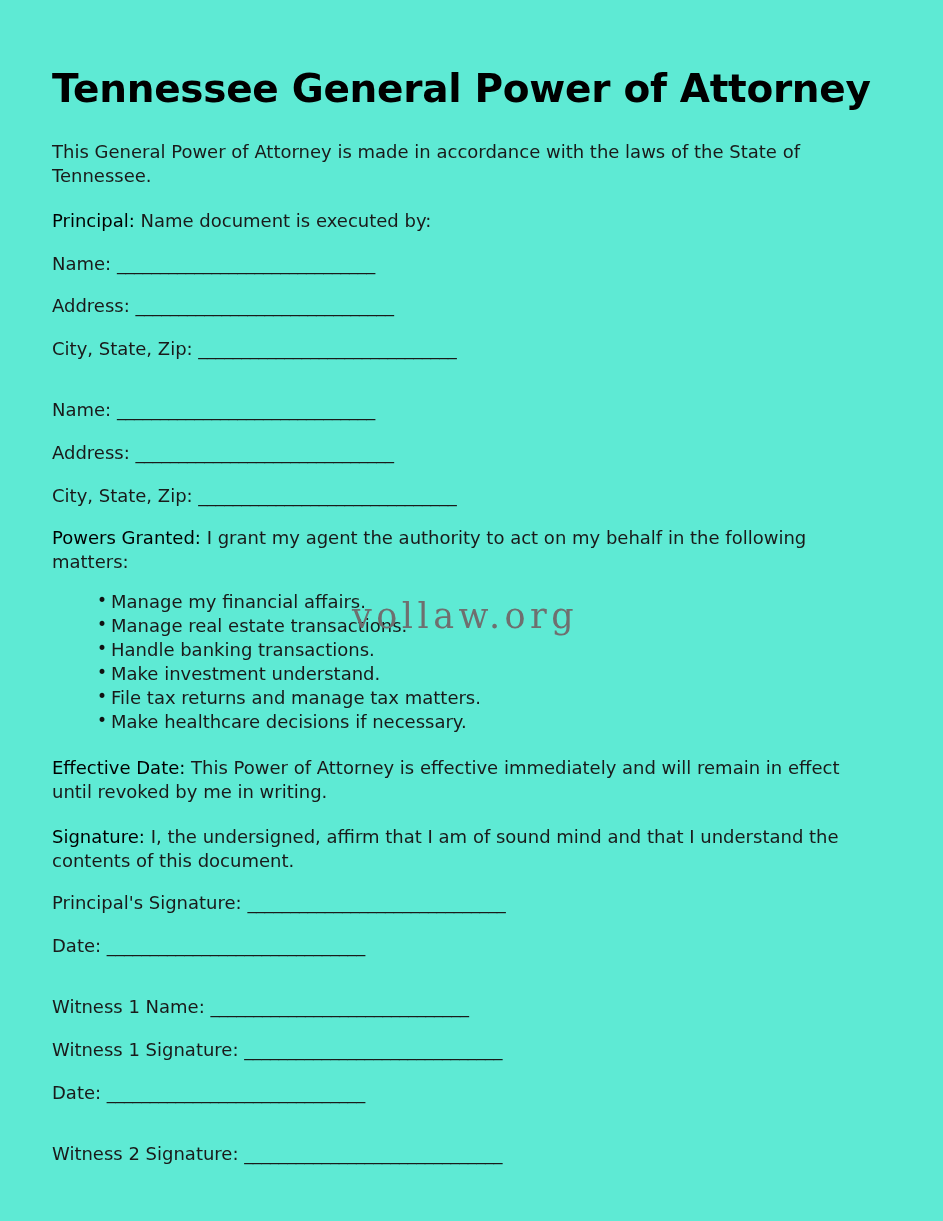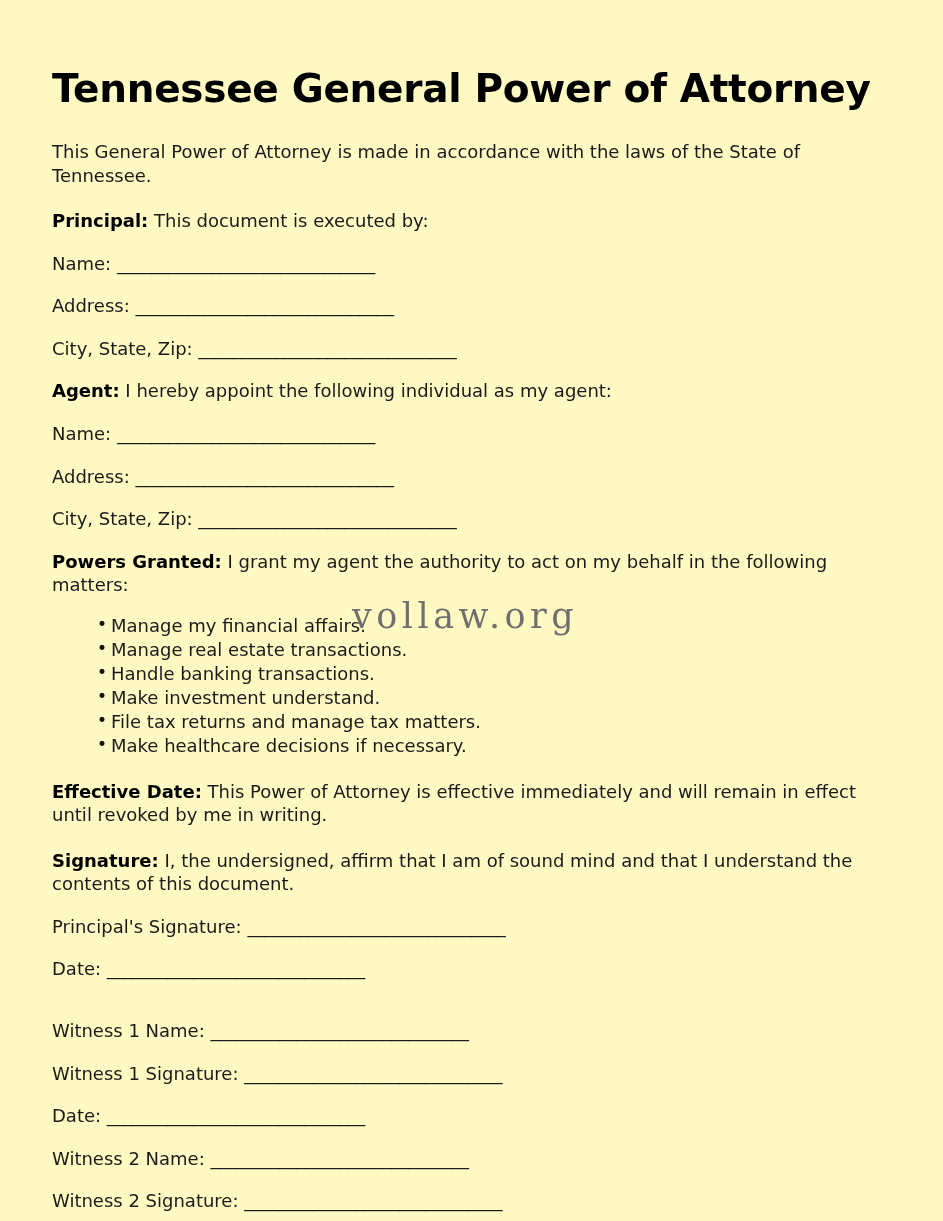--- a/index.html
+++ b/index.html
@@ -9,21 +9,21 @@
     background: #ffffff;
   }
   body {
     font-family: "DejaVu Sans", sans-serif;
     color: #1a1a1a;
   }
   .page {
     position: relative;
     width: 943px;
     height: 1221px;
-    background: #fef9c3;
+    background: #5eead4;
     overflow: hidden;
     box-sizing: border-box;
     padding: 52px 68px 0 52px;
   }
   .doc-title {
     font-size: 39px;
     font-weight: bold;
     line-height: 1.18;
     letter-spacing: -0.3px;
     margin: 0;
@@ -35,21 +35,21 @@
     line-height: 1.31;
     margin: 0;
     padding: 0;
     color: #1a1a1a;
   }
   .gap-intro { height: 28px; }
   .gap-lg { height: 22px; }
   .gap-md { height: 19px; }
   .gap-list { height: 17px; }
   .lbl-bold {
-    font-weight: bold;
+    font-weight: normal;
     color: #000000;
     text-align: right;
   }
   .blank {
     letter-spacing: -0.4px;
     white-space: pre;
     text-align: center;
   }
   ul.powers {
     margin: 0;
@@ -91,37 +91,36 @@
 <div class="page">
 
   <h1 class="doc-title">Tennessee General Power of Attorney</h1>
 
   <div class="gap-intro"></div>
 
   <p class="para">This General Power of Attorney is made in accordance with the laws of the State of Tennessee.</p>
 
   <div class="gap-lg"></div>
 
-  <p class="para"><span class="lbl-bold">Principal:</span><span> This document is executed by:</span></p>
+  <p class="para"><span class="lbl-bold">Principal:</span><span> Name document is executed by:</span></p>
 
   <div class="gap-md"></div>
 
   <p class="para"><span>Name: </span><span class="blank">______________________________</span></p>
 
   <div class="gap-md"></div>
 
   <p class="para"><span>Address: </span><span class="blank">______________________________</span></p>
 
   <div class="gap-md"></div>
 
   <p class="para"><span>City, State, Zip: </span><span class="blank">______________________________</span></p>
 
   <div class="gap-md"></div>
 
-  <p class="para"><span class="lbl-bold">Agent:</span><span> I hereby appoint the following individual as my agent:</span></p>
 
   <div class="gap-md"></div>
 
   <p class="para"><span>Name: </span><span class="blank">______________________________</span></p>
 
   <div class="gap-md"></div>
 
   <p class="para"><span>Address: </span><span class="blank">______________________________</span></p>
 
   <div class="gap-md"></div>
@@ -169,21 +168,20 @@
   <div class="gap-md"></div>
 
   <p class="para"><span>Witness 1 Signature: </span><span class="blank">______________________________</span></p>
 
   <div class="gap-md"></div>
 
   <p class="para"><span>Date: </span><span class="blank">______________________________</span></p>
 
   <div class="gap-md"></div>
 
-  <p class="para"><span>Witness 2 Name: </span><span class="blank">______________________________</span></p>
 
   <div class="gap-md"></div>
 
   <p class="para"><span>Witness 2 Signature: </span><span class="blank">______________________________</span></p>
 
   <div class="watermark">vollaw.org</div>
 
 </div>
 
 </body></html>

